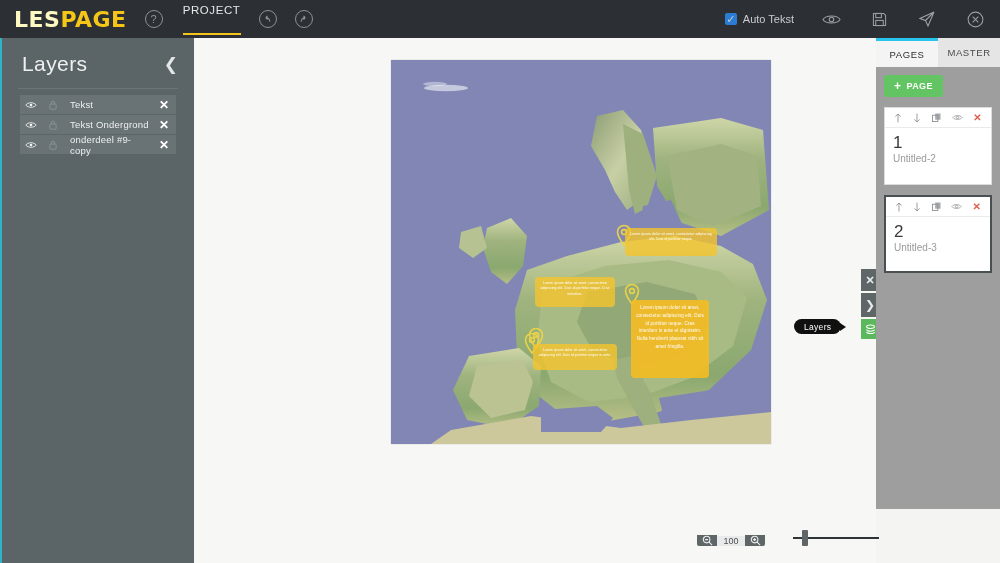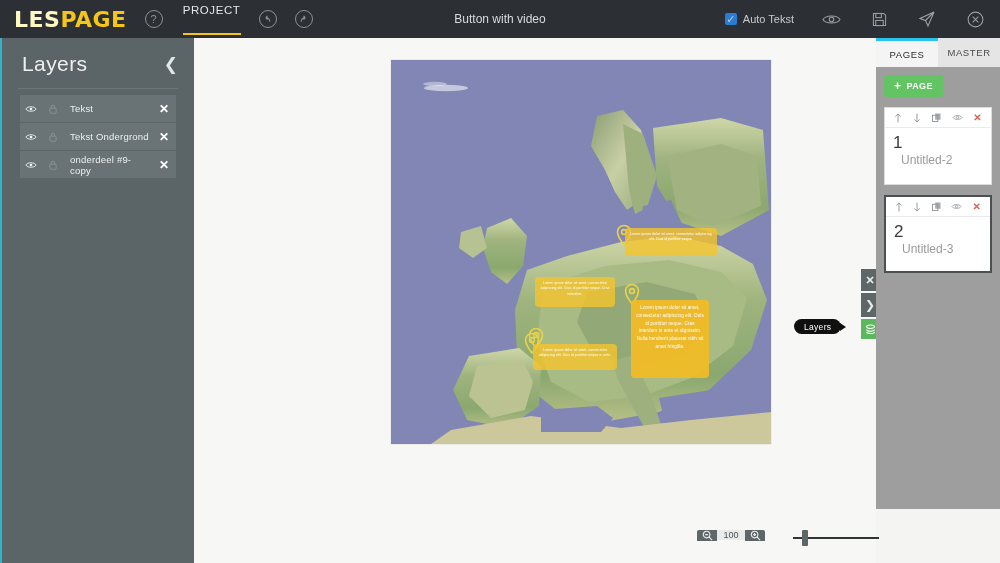--- a/index.html
+++ b/index.html
@@ -51,21 +51,21 @@
     position: absolute; left: 0; top: 38px; width: 194px; height: 525px;
     background: #5b6466; border-left: 2px solid #2fb3c8;
   }
   .layers-head { display: flex; align-items: center; padding: 14px 16px 10px 20px; }
   .layers-title { color: #eef0f0; font-size: 21px; font-weight: 300; letter-spacing: .4px; }
   .collapse-btn { margin-left: auto; color: #e3e7e7; font-size: 17px; cursor: pointer;
                   line-height: 1; font-weight: 300; }
   .layers-sep { height: 1px; background: #6b7476; margin: 2px 16px 6px 16px; }
   .layer-list { padding: 0 18px; }
   .layer-row {
-    display: flex; align-items: center; height: 28px;
+    display: flex; align-items: center; height: 20px;
     background: #6a7375; border-bottom: 1px solid #5b6466;
   }
   .layer-row:nth-child(odd) { background: #697274; }
   .lr-ico { width: 22px; display: flex; align-items: center; justify-content: center; cursor: pointer; }
   .lr-ico.eye { color: #f2f4f4; }
   .lr-ico.lock { color: #8d9597; }
   .lr-name { flex: 1; color: #edf0f0; font-size: 9.5px; padding-left: 6px; letter-spacing:.2px;}
   .lr-x { width: 24px; text-align: center; color: #fff; font-size: 12px;
           font-weight: bold; cursor: pointer; }
 
@@ -106,21 +106,21 @@
     padding: 0 10px; letter-spacing: .3px;
   }
   .layers-tip::after {
     content: ""; position: absolute; right: -5px; top: 4px;
     border-left: 6px solid #101010; border-top: 4px solid transparent;
     border-bottom: 4px solid transparent;
   }
 
   
   .zoom-wrap { position: absolute; left: 503px; top: 490px; display: flex; align-items: center; }
-  .zoom-group { display: flex; align-items: flex-start; height: 16px; border-radius: 2px; overflow: hidden; }
+  .zoom-group { display: flex; align-items: flex-end; height: 16px; border-radius: 2px; overflow: hidden; }
   .zbtn { width: 20px; background: #5f6668; color: #eceeee; display: flex;
           align-items: center; justify-content: center; cursor: pointer; }
   .zval { width: 28px; background: #e9eaea; color: #4a5052; font-size: 9px;
           display: flex; align-items: center; justify-content: center; }
   .slider { position: relative; width: 86px; height: 20px; margin-left: 28px; cursor: pointer; }
   .slider-track { position: absolute; top: 9px; left: 0; width: 86px; height: 1.5px; background: #2f3436; }
   .slider-knob { position: absolute; left: 9px; top: 2px; width: 6px; height: 16px;
                  background: #5f6668; border-radius: 1px; }
 
   
@@ -144,21 +144,21 @@
     margin-top: 10px; background: #fff; border: 1px solid #dcdcdc; height: 78px;
     cursor: pointer;
   }
   .page-card.selected { border: 2px solid #4a5052; }
   .pc-tools { display: flex; align-items: center; justify-content: space-around;
               height: 20px; border-bottom: 1px solid #eaeaea; padding: 0 4px; }
   .pc-ico { color: #8d9296; cursor: pointer; display:flex; align-items:center; }
   .pc-ico.red { color: #e06050; font-size: 10px; font-weight: bold; }
   .pc-num { font-size: 17px; color: #3a3a3a; padding: 6px 0 0 8px; line-height: 1;
             font-weight: 300; }
-  .pc-label { font-size: 12px; color: #9a9a9a; padding: 2px 0 0 16px; }
+  .pc-label { font-size: 10px; color: #9a9a9a; padding: 2px 0 0 8px; }
 </style>
 </head>
 <body>
 
 <div class="app">
 
   <div class="header">
     <div class="logo"><span class="c">LES</span><span class="y">PAGE</span></div>
 
     <div class="hdr-ico">?</div>
@@ -169,21 +169,20 @@
       <svg width="11" height="11" viewBox="0 0 12 12" fill="none" stroke="currentColor" stroke-width="1.2">
         <path d="M8.5 8.5 C8.5 5.5 6.5 4 4 4 M4 4 l2 -2 M4 4 l2 2"></path>
       </svg>
     </div>
     <div class="hdr-ico">
       <svg width="11" height="11" viewBox="0 0 12 12" fill="none" stroke="currentColor" stroke-width="1.2">
         <path d="M3.5 8.5 C3.5 5.5 5.5 4 8 4 M8 4 l-2 -2 M8 4 l-2 2"></path>
       </svg>
     </div>
 
-    <div class="hdr-title">Button with video</div>
 
     <div class="hdr-right">
       <div class="autosave">
         <span class="chk">✓</span>
         <span>Auto Tekst</span>
       </div>
       <div class="rico">
         <svg width="19" height="13" viewBox="0 0 20 13" fill="none" stroke="currentColor" stroke-width="1.1">
           <path d="M1 6.5 C4 1.5 16 1.5 19 6.5 C16 11.5 4 11.5 1 6.5Z"></path>
           <circle cx="10" cy="6.5" r="2.4"></circle>

